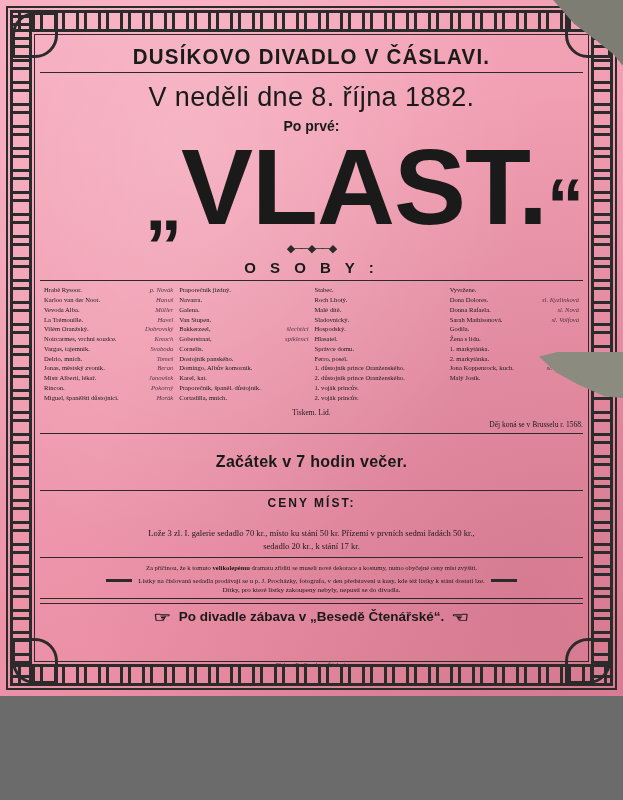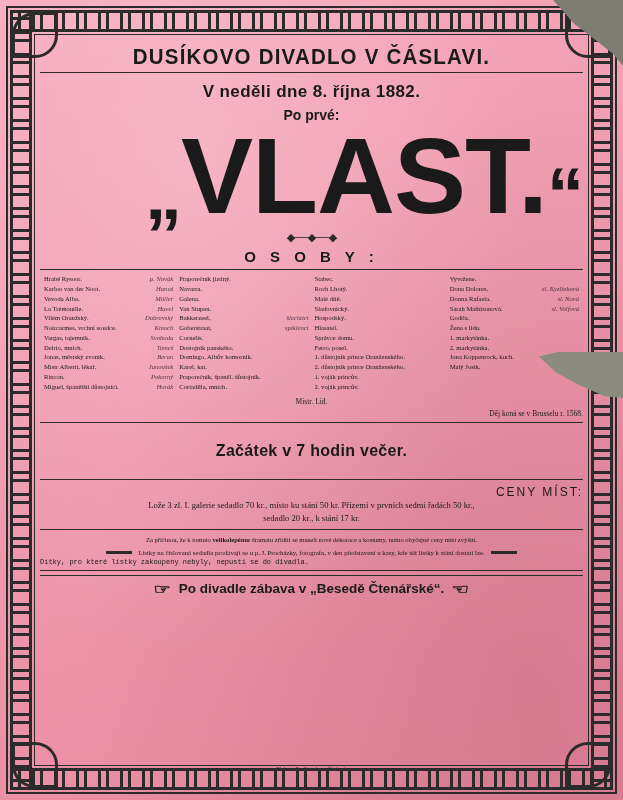--- a/index.html
+++ b/index.html
@@ -10,21 +10,21 @@
   body {
     width: 623px;
     height: 800px;
     overflow: hidden;
     font-family: "Liberation Serif", serif;
   }
 
   #poster {
     position: relative;
     width: 623px;
-    height: 800px;
+    height: 696px;
     background: #f4a0b4;
     background-image:
       radial-gradient(ellipse at 30% 20%, rgba(255,255,255,0.20), rgba(255,255,255,0) 55%),
       radial-gradient(ellipse at 85% 85%, rgba(120,40,60,0.18), rgba(120,40,60,0) 60%),
       linear-gradient(160deg, #f7a9bc 0%, #f09cb0 40%, #e8889f 100%);
     color: #1a1a1a;
     overflow: hidden;
   }
 
   
@@ -121,22 +121,22 @@
     text-align: center;
     font-size: 20.5px;
     letter-spacing: 1.2px;
     font-weight: bold;
     font-family: "Liberation Sans", sans-serif;
     margin: 6px 0 3px 0;
     transform: scaleY(1.12);
   }
   .line-date {
     text-align: center;
-    font-size: 17px;
-    font-weight: bold;
+    font-size: 27px;
+    font-weight: normal;
     font-family: "Liberation Sans", sans-serif;
     margin: 9px 0 2px 0;
     letter-spacing: 0.4px;
   }
   .line-first {
     text-align: center;
     font-size: 14px;
     font-weight: bold;
     font-family: "Liberation Sans", sans-serif;
     margin: 5px 0 0 0;
@@ -211,26 +211,26 @@
   }
   .zacatek {
     text-align: center;
     font-size: 16px;
     font-weight: bold;
     font-family: "Liberation Sans", sans-serif;
     margin: 19px 0;
     letter-spacing: 0.3px;
   }
   .ceny-head {
-    text-align: right;
-    font-weight: normal;
+    text-align: center;
+    font-weight: bold;
     font-size: 12px;
     letter-spacing: 2px;
     font-family: "Liberation Sans", sans-serif;
-    margin: 5px 0 0 0;
+    margin: 5px 0 17px 0;
   }
   .prices {
     font-size: 8.6px;
     line-height: 1.5;
     text-align: center;
     padding: 0 6px;
   }
   .prices .just { text-align: justify; text-align-last: center; }
   .note {
     font-size: 6.6px;
@@ -248,22 +248,22 @@
     margin: 4px 0 2px 0;
   }
   .dash {
     display: inline-block;
     width: 26px;
     height: 3px;
     background: #2b2b2b;
   }
   .note-small {
     font-size: 7px;
+    text-align: center;
     margin: 1px 0;
-    font-family: Liberation Mono, monospace;
   }
   .cisty {
     text-align: center;
     font-size: 12.5px;
     font-weight: bold;
     font-family: "Liberation Sans", sans-serif;
     margin: 7px 0 5px 0;
   }
   .after {
     text-align: center;
@@ -521,21 +521,21 @@
             <span class="cast-role">Jona Koppenrock, kuch.</span>
             <span class="cast-actor">sl. Mannová</span>
           </div>
         <div class="cast-row">
             <span class="cast-role">Malý Josík.</span>
             <span class="cast-actor"></span>
           </div>
       </div>
     </div>
 
-    <div class="place-line">Mistr.        Lid.</div>
+    <div class="place-line">Tiskem.        Lid.</div>
     <div class="brusel">Děj koná se v Brusselu r. 1568.</div>
 
     <hr class="rule thin">
     <div class="zacatek">Začátek v 7 hodin večer.</div>
     <hr class="rule">
 
     <div class="ceny-head">CENY MÍST:</div>
     <div class="prices">
       <div class="just">Lože 3 zl.  I. galerie sedadlo 70 kr.,  místo ku stání 50 kr.   Přízemí v prvních sedmi řadách 50 kr.,</div>
       <div>sedadlo 20 kr., k stání 17 kr.</div>

